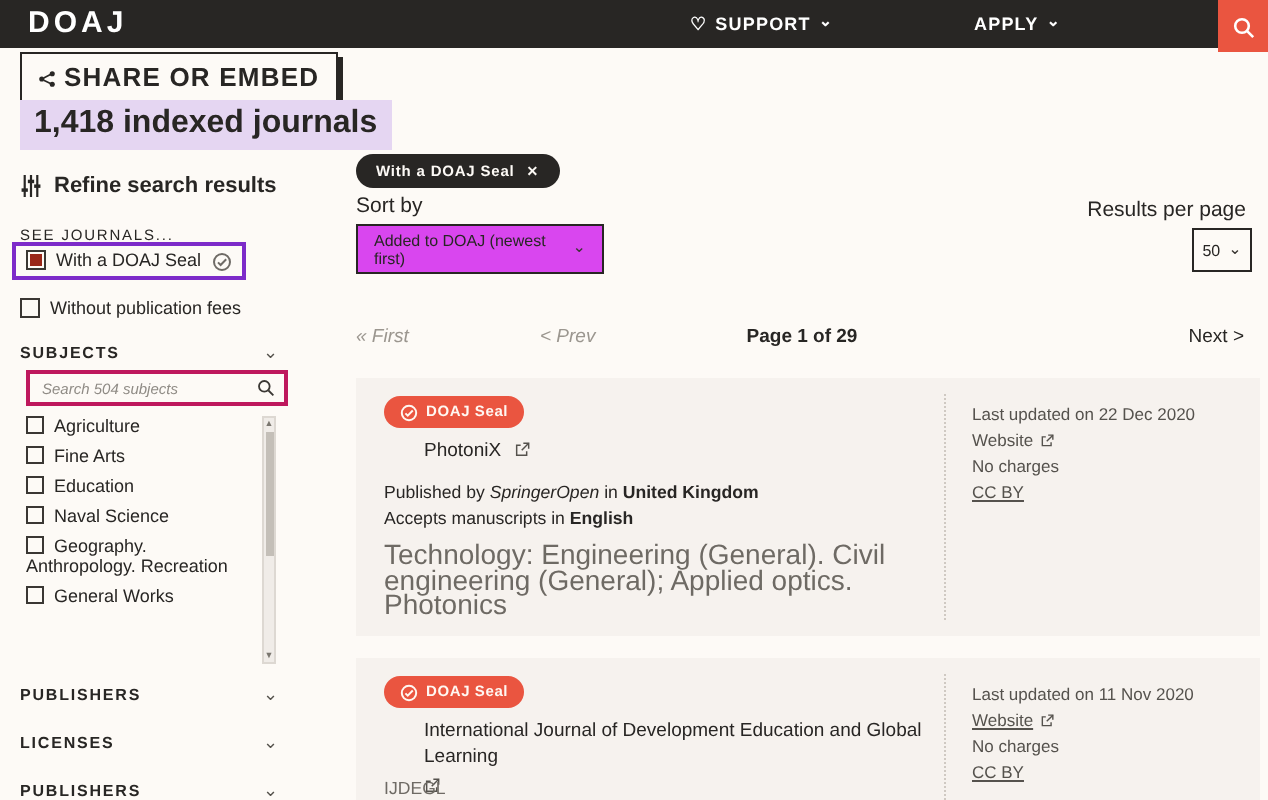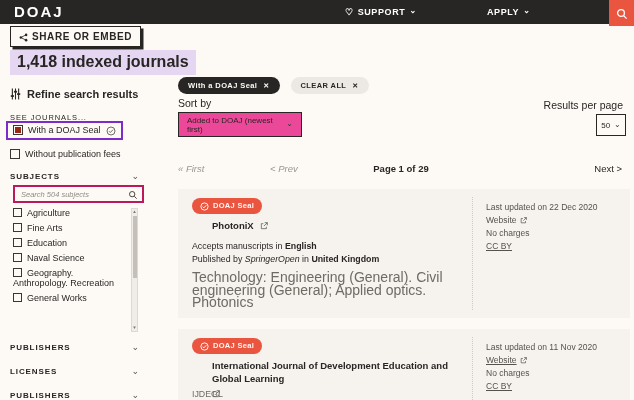--- a/index.html
+++ b/index.html
@@ -9,21 +9,21 @@
 
   
   .topnav { position:absolute; left:0; top:0; width:634px; height:24px; background:#282624; z-index:5; }
   .logo { position:absolute; left:14px; top:3px; color:#fff; font-weight:bold; font-size:15px; letter-spacing:2px; cursor:pointer; }
   .nav-item { position:absolute; top:7px; color:#fff; font-size:9px; font-weight:bold; letter-spacing:.6px; display:flex; gap:4px; align-items:center; cursor:pointer; }
   .nav-support { left:345px; } .nav-apply { left:487px; }
   .nav-item .chev { font-size:8px; line-height:4px; margin-top:-3px; }
   .search-btn { position:absolute; right:0; top:0; width:25px; height:26px; background:#EA5540; border:none; display:flex; align-items:center; justify-content:center; cursor:pointer; }
 
   
-  .share-btn { position:absolute; left:10px; top:26px; background:#FDFAF6; border:1.5px solid #282624; box-shadow:2.5px 2.5px 0 #282624; font-size:10px; font-weight:bold; letter-spacing:.6px; padding:4px 8px; display:flex; align-items:flex-end; gap:4px; cursor:pointer; color:#282624; }
+  .share-btn { position:absolute; left:10px; top:26px; background:#FDFAF6; border:1.5px solid #282624; box-shadow:2.5px 2.5px 0 #282624; font-size:13px; font-weight:bold; letter-spacing:.6px; padding:4px 8px; display:flex; align-items:flex-end; gap:4px; cursor:pointer; color:#282624; }
 
   
   .heading { position:absolute; left:10px; top:50px; background:#E5D6F2; padding:3px 7px 4px; font-size:16px; }
 
   
   .refine { position:absolute; left:10px; top:87px; font-size:11px; font-weight:bold; display:flex; gap:6px; align-items:center; }
   .see-journals { position:absolute; left:10px; top:113px; font-size:7.5px; font-weight:normal; letter-spacing:.9px; }
   .seal-filter { position:absolute; left:6px; top:121px; border:2.5px solid #7D2BC9; padding:2px 5px; display:flex; align-items:center; gap:5px; font-size:9px; cursor:pointer; background:#FDFAF6; }
   .nofees { position:absolute; left:10px; top:149px; display:flex; gap:5px; align-items:center; font-size:9px; cursor:pointer; }
   .checkbox { width:10px; height:10px; min-width:10px; border:1.2px solid #3a3733; background:#FDFAF6; display:inline-flex; align-items:center; justify-content:center; }
@@ -48,38 +48,38 @@
   .scroll-thumb { position:absolute; top:7px; left:0.5px; width:4px; height:62px; background:#C4BFB8; cursor:grab; }
 
   
   .chips { position:absolute; left:178px; top:77px; display:flex; gap:11px; }
   .chip { border-radius:10px; font-size:7.5px; font-weight:bold; letter-spacing:.4px; padding:4px 10px; display:flex; align-items:center; gap:6px; cursor:pointer; }
   .chip-dark { background:#282624; color:#FDFAF6; }
   .chip-light { background:#ECE9E4; color:#282624; }
   .chip .x { font-size:7px; }
 
   .sort-label { position:absolute; left:178px; top:97px; font-size:10.5px; }
-  .sort-select { position:absolute; left:178px; top:112px; width:124px; height:25px; border:1px solid #282624; background:#ec4899; font-size:8px; display:flex; align-items:center; justify-content:space-between; padding:0 8px; cursor:pointer; }
+  .sort-select { position:absolute; left:178px; top:112px; width:124px; height:25px; border:1px solid #282624; background:#d946ef; font-size:8px; display:flex; align-items:center; justify-content:space-between; padding:0 8px; cursor:pointer; }
   .rpp-label { position:absolute; right:11px; top:99px; font-size:10.5px;padding-left:41px; }
   .rpp-select { position:absolute; left:596px; top:114px; width:30px; height:22px; border:1px solid #282624; background:#FDFAF6; font-size:8px; display:flex; align-items:center; justify-content:center; gap:4px; cursor:pointer; }
   .select-chev { font-size:8px; color:#3a3733; margin-top:-2px; }
 
   
   .pagination { position:absolute; left:178px; top:163px; width:446px; height:14px; font-size:9.5px; }
   .pag-first { position:absolute; left:0; } .pag-prev { position:absolute; left:92px; }
   .pag-muted { color:#9B968F; font-style:italic; cursor:pointer; }
   .pag-page { position:absolute; left:0; right:0; text-align:center; font-weight:bold; }
   .pag-next { position:absolute; right:2px; cursor:pointer; }
 
   
   .card { position:absolute; left:178px; width:452px; background:#F6F2EE; }
   .card-1 { top:189px; height:129px; }
   .card-2 { top:329px; height:71px; }
   .badge { position:absolute; left:14px; top:9px; background:#EA5540; color:#FFF7F2; border-radius:9px; padding:3px 8px; font-size:7.5px; font-weight:bold; letter-spacing:.3px; display:flex; gap:4px; align-items:center; }
-  .card-title { position:absolute; left:14px; top:30px; width:278px; font-size:9.5px; font-weight:bold; line-height:13px; cursor:pointer;padding-left:20px; }
+  .card-title { position:absolute; left:14px; top:30px; width:278px; font-size:9.5px; font-weight:normal; line-height:13px; cursor:pointer;padding-left:20px; }
   .title-icon { margin-left:4px; color:#55524d; }
   .title-icon-block { display:block; margin-top:2px; color:#55524d; }
   .pub-lines { position:absolute; left:14px; top:51px; font-size:8.8px; line-height:13px; }
   .pub-lines em { font-style:italic; } .pub-lines b { font-weight:bold; }
   .subjects-line { position:absolute; left:14px; top:82px; width:276px; font-size:14px; color:#6E6A64; line-height:12.5px; }
   .abbr-line { position:absolute; left:14px; top:60px; font-size:8.8px; color:#6E6A64; }
   .divider { position:absolute; left:294px; top:8px; bottom:8px; border-left:1px dotted #CFC9C2; }
   .c2 .divider { bottom:0; }
   .meta { position:absolute; left:308px; top:12px; font-size:8.5px; color:#55524d; line-height:13px; }
   .meta .row { display:flex; align-items:center; gap:3px; }
@@ -200,24 +200,20 @@
   <div class="facet-header fh-publishers">
     <span>PUBLISHERS</span>
     <span class="chev">⌄</span>
   </div>
 
   <div class="chips">
     <div class="chip chip-dark">
       <span>With a DOAJ Seal</span>
       <span class="x">✕</span>
     </div>
-    <div class="chip chip-light">
-      <span>CLEAR ALL</span>
-      <span class="x">✕</span>
-    </div>
   </div>
 
   <div class="sort-label">Sort by</div>
   <div class="sort-select">
     <span>Added to DOAJ (newest first)</span>
     <span class="select-chev">⌄</span>
   </div>
   <div class="rpp-label">Results per page</div>
   <div class="rpp-select">
     <span>50</span>
@@ -244,22 +240,22 @@
     <h2 class="card-title">
       <span>PhotoniX</span><span class="title-icon">
         <svg width="8" height="8" viewBox="0 0 12 12">
             <path d="M5 2.5H2v7.5h7.5V7" fill="none" stroke="currentColor" stroke-width="1.1"></path>
             <path d="M7 1h4v4" fill="none" stroke="currentColor" stroke-width="1.1"></path>
             <line x1="11" y1="1" x2="5.8" y2="6.2" stroke="currentColor" stroke-width="1.1"></line>
           </svg>
       </span>
     </h2>
     <div class="pub-lines">
+      <div><span>Published by</span> <em>SpringerOpen</em> <span>in</span> <b>United Kingdom</b></div>
       <div><span>Accepts manuscripts in</span> <b>English</b></div>
-      <div><span>Published by</span> <em>SpringerOpen</em> <span>in</span> <b>United Kingdom</b></div>
     </div>
     <div class="subjects-line">Technology: Engineering (General). Civil engineering (General); Applied optics. Photonics</div>
     <div class="divider"></div>
     <div class="meta">
       <div>Last updated on 22 Dec 2020</div>
       <div class="row">
         <span class="plain-lnk">Website</span>
         <span>
           <svg width="7" height="7" viewBox="0 0 12 12">
               <path d="M5 2.5H2v7.5h7.5V7" fill="none" stroke="currentColor" stroke-width="1.2"></path>

